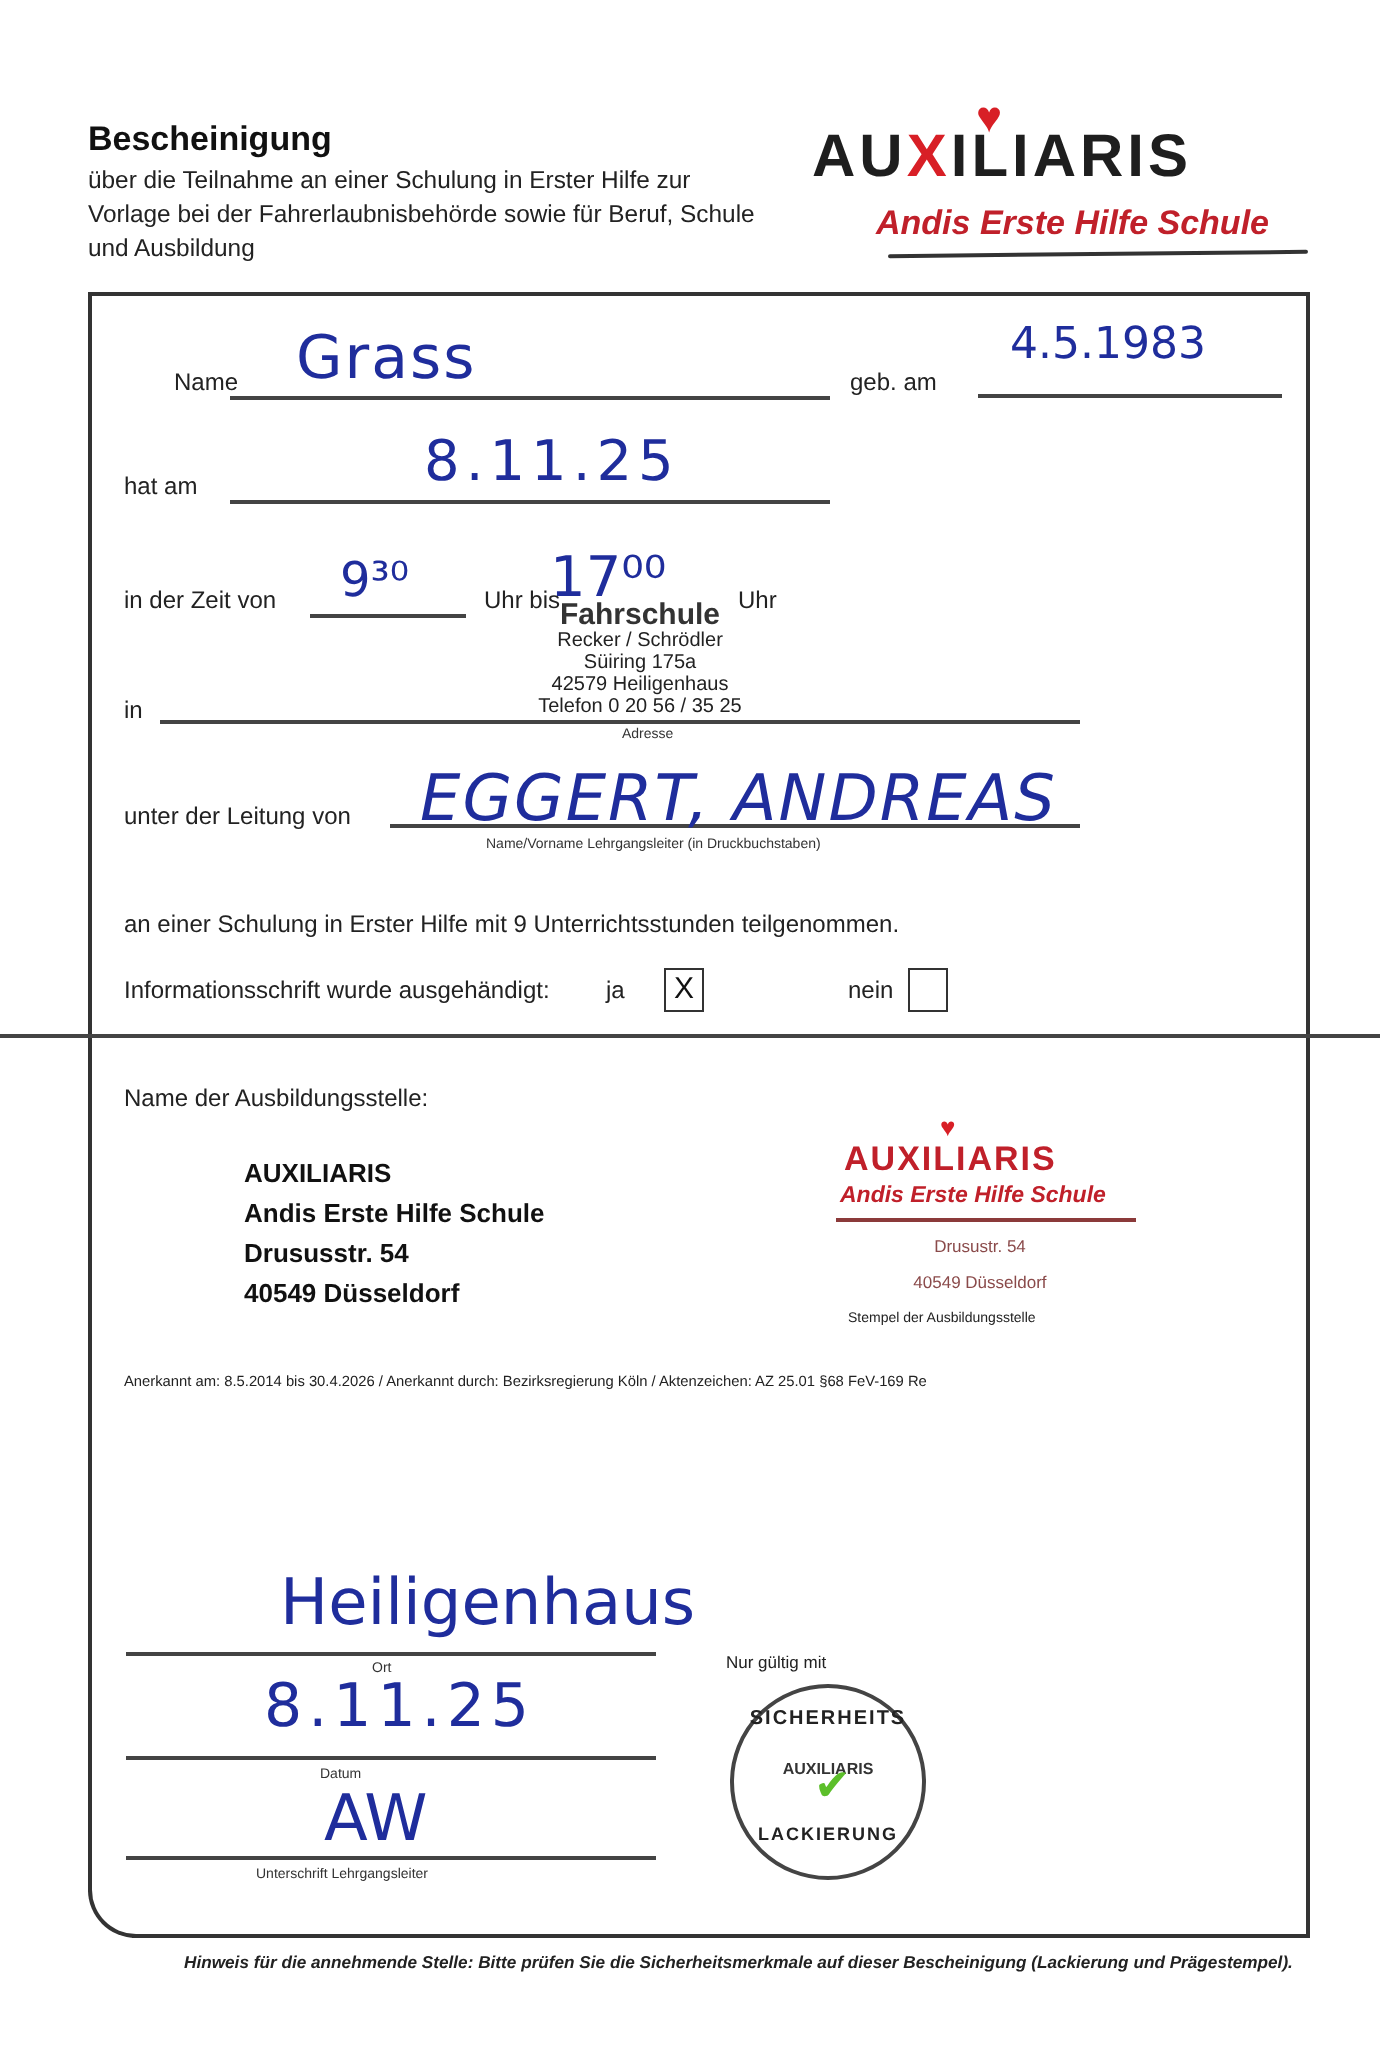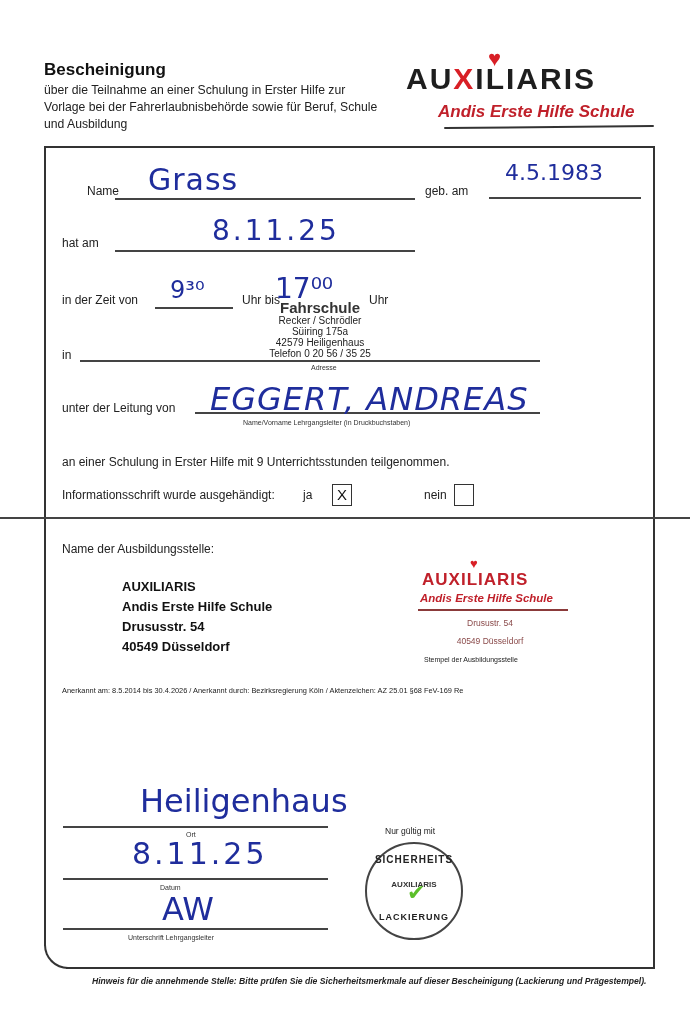--- a/index.html
+++ b/index.html
@@ -49,21 +49,21 @@
     .stempel-label { left: 424px; top: 656px; font-size: 7px; color: #222; }
 
     .recognition { left: 62px; top: 686px; font-size: 7.4px; color: #222; }
 
     
     .seal { left: 365px; top: 842px; width: 98px; height: 98px; border: 2px solid #444; border-radius: 50%; box-sizing: border-box; }
     .seal-top { position: absolute; left: 0; top: 10px; width: 94px; text-align: center; font-size: 10px; font-weight: bold; letter-spacing: 1px; color: #222; }
     .seal-bottom { position: absolute; left: 0; top: 68px; width: 94px; text-align: center; font-size: 9px; font-weight: bold; letter-spacing: 1px; color: #222; }
     .seal-logo { position: absolute; left: 0; top: 36px; width: 94px; text-align: center; font-size: 8px; font-weight: bold; color: #333; }
     .seal-check { position: absolute; left: 40px; top: 36px; font-size: 22px; color: #5cbf2a; }
-    .seal-caption { left: 385px; top: 826px; font-size: 8.5px; color: #222; }
+    .seal-caption { left: 363px; top: 826px; font-size: 8.5px; color: #222; }
 
     .footer-note { left: 92px; top: 976px; font-size: 8.6px; font-style: italic; font-weight: bold; color: #222; }
   </style>
 </head>
 <body>
 
 <div class="abs title">Bescheinigung</div>
 <div class="abs subtitle">über die Teilnahme an einer Schulung in Erster Hilfe zur Vorlage bei der Fahrerlaubnisbehörde sowie für Beruf, Schule und Ausbildung</div>
 
 <div class="abs logo">

